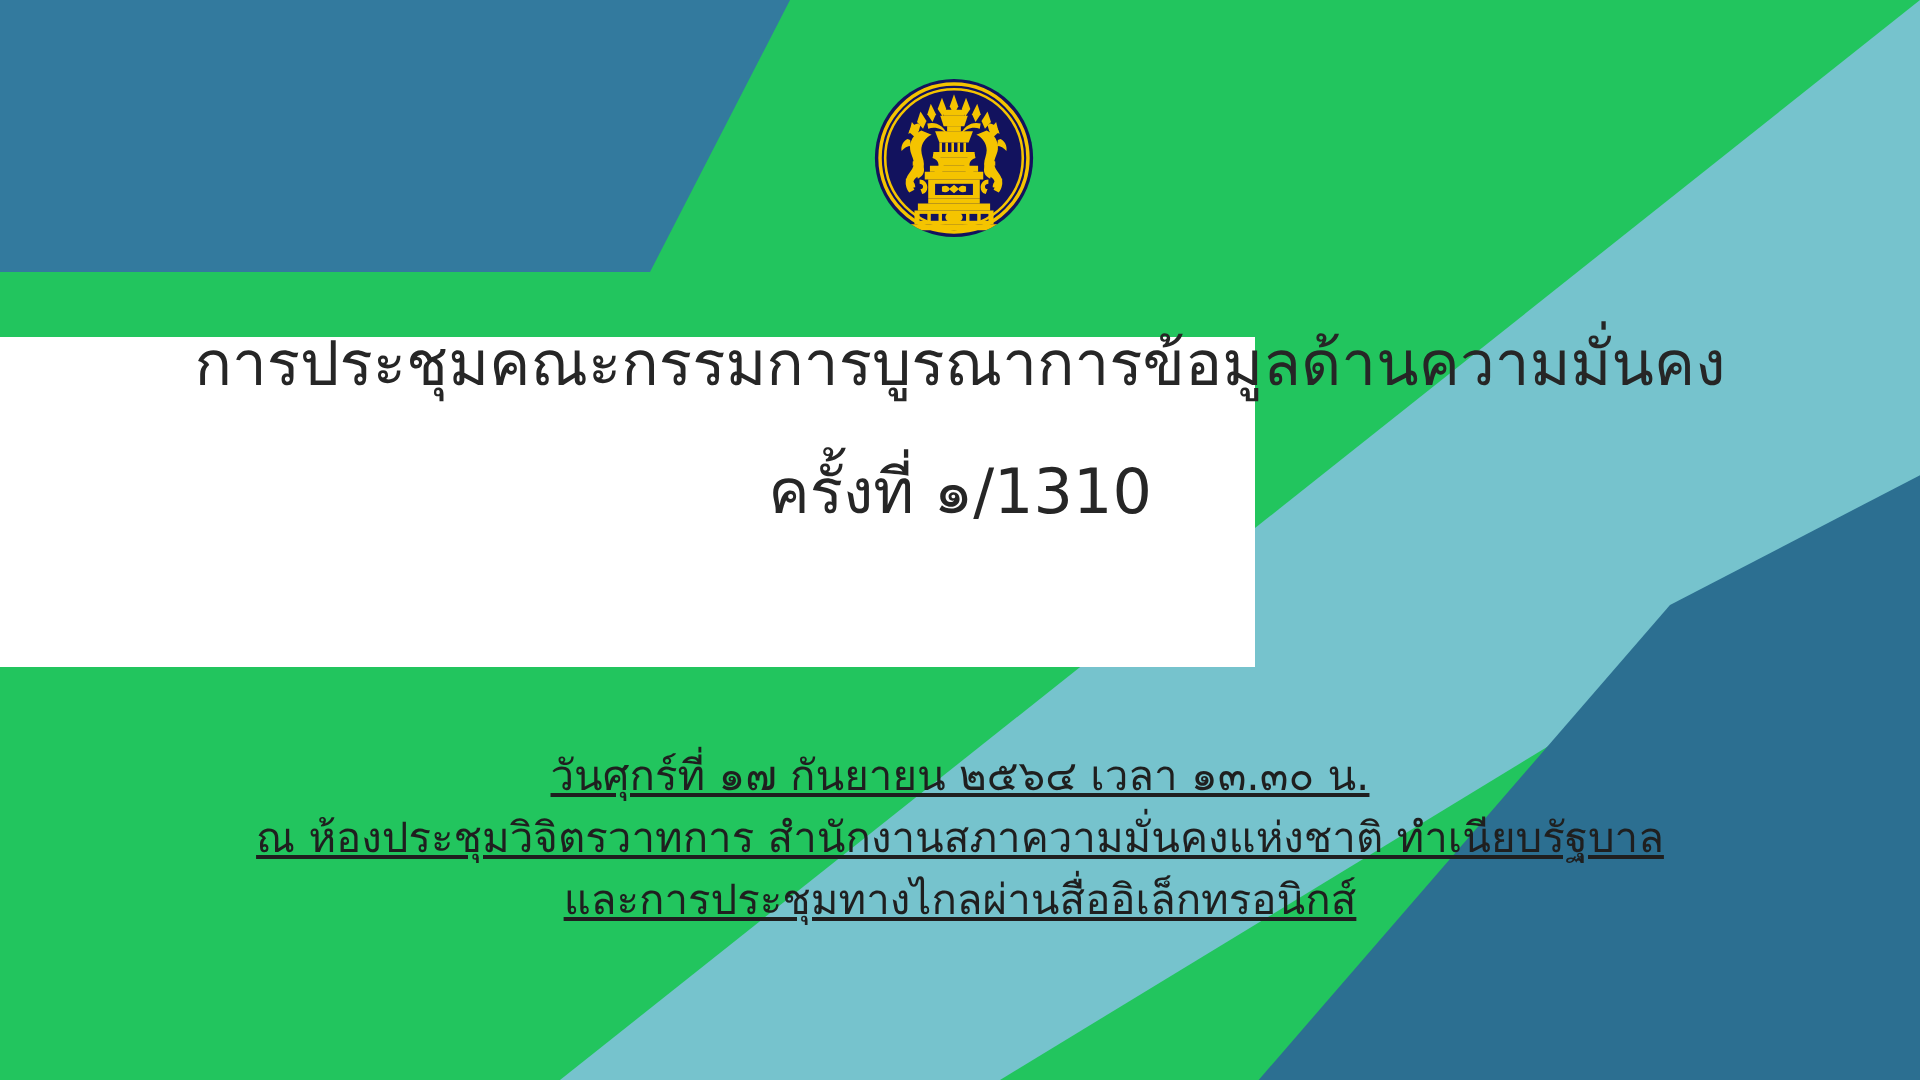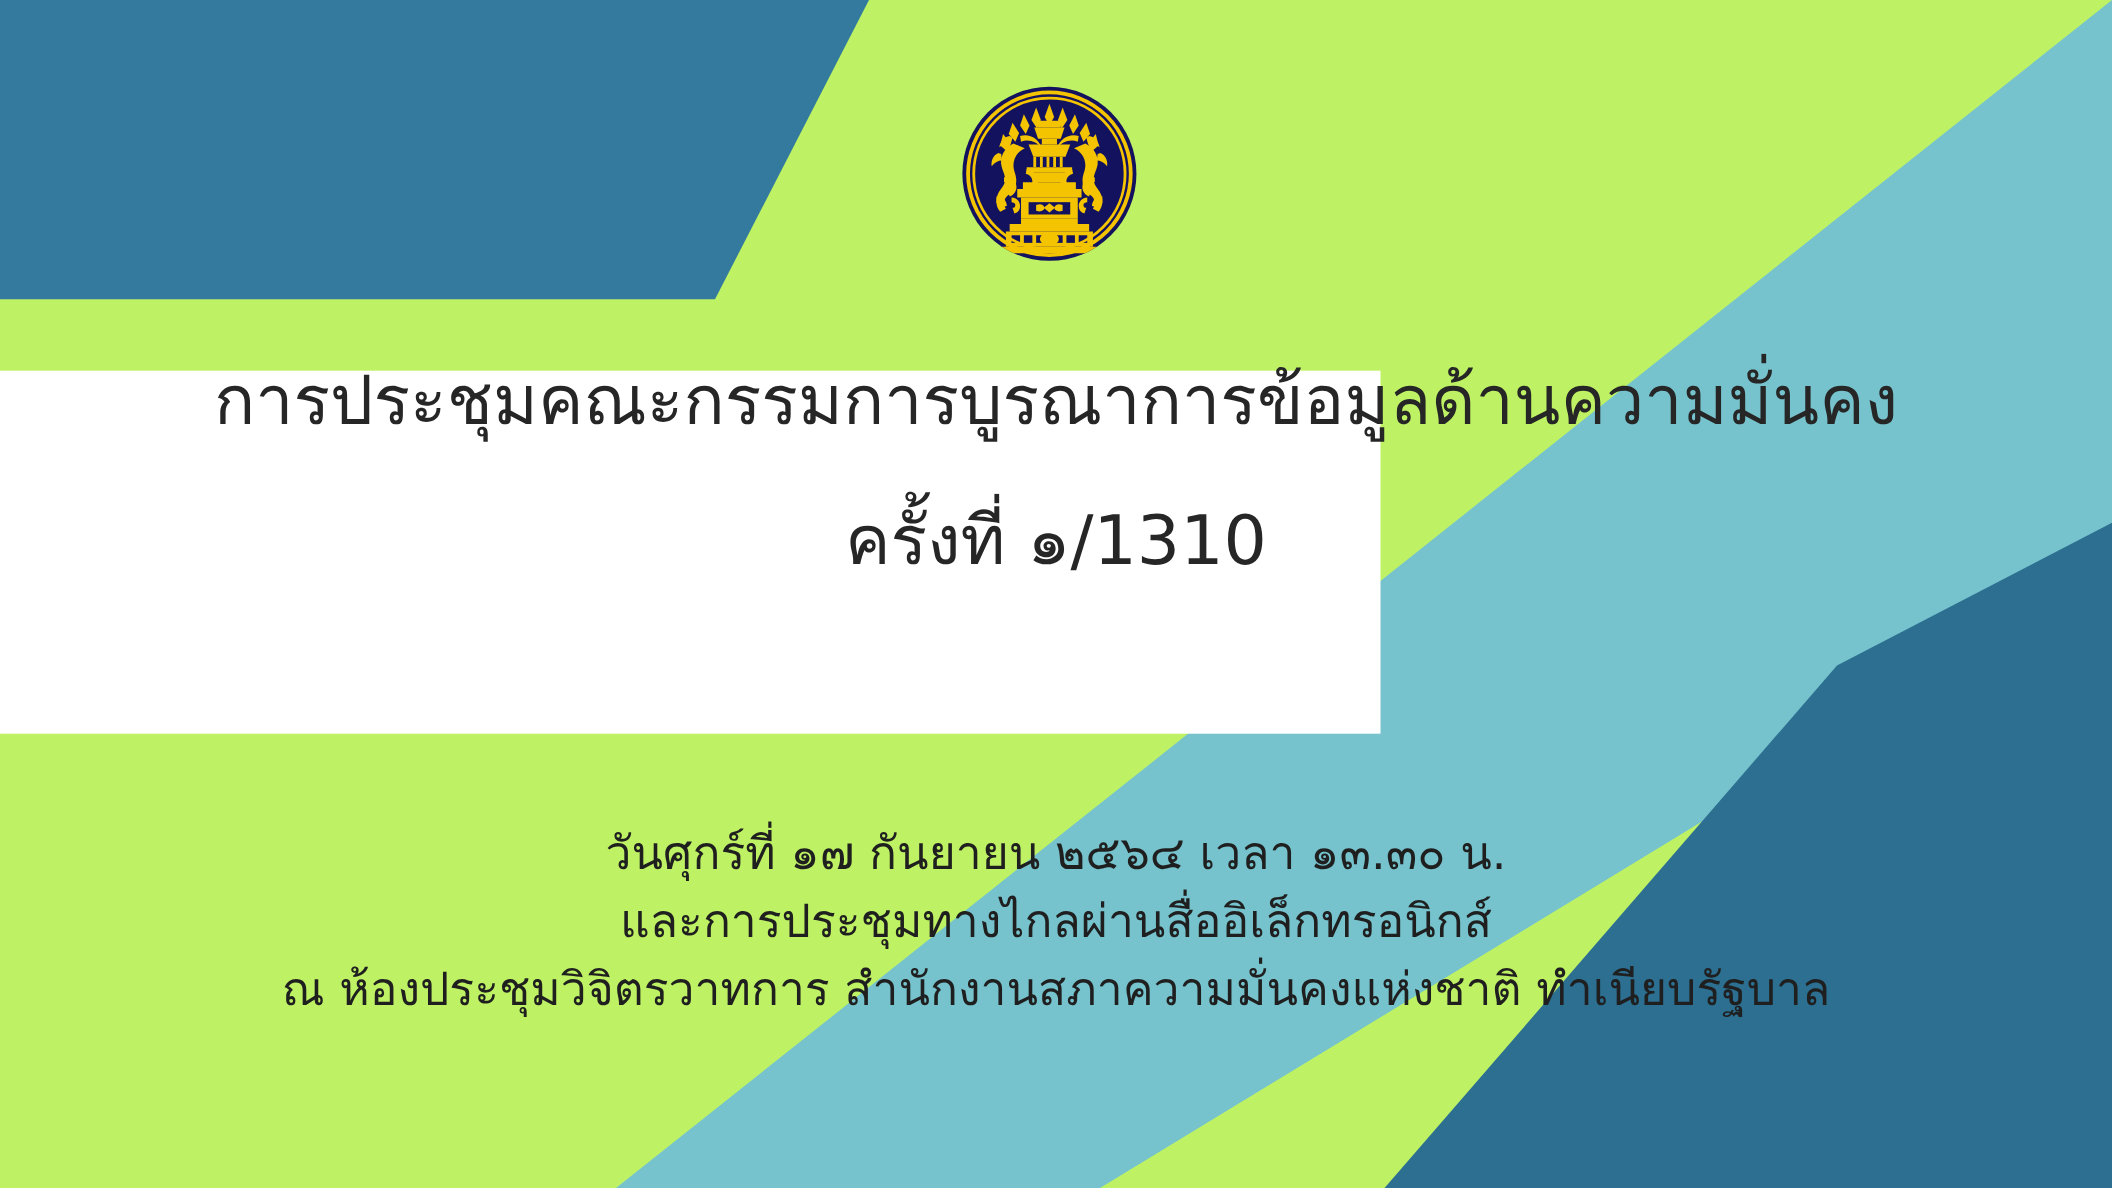--- a/index.html
+++ b/index.html
@@ -5,21 +5,21 @@
   html, body {
     margin: 0;
     padding: 0;
     background: #ffffff;
   }
   #slide {
     position: relative;
     width: 1920px;
     height: 1080px;
     overflow: hidden;
-    background: #bef264;
+    background: #22c55e;
     font-family: "DejaVu Sans", "Liberation Sans", sans-serif;
   }
 
   
   .shape {
     position: absolute;
     pointer-events: none;
   }
 
   
@@ -83,20 +83,21 @@
     width: 1920px;
     text-align: center;
     z-index: 5;
   }
   .sub-line {
     color: #1f1f1f;
     font-size: 42px;
     line-height: 62px;
     font-weight: 400;
     white-space: nowrap;
+    text-decoration: underline;
   }
 </style>
 </head>
 <body>
 
 <div id="slide">
 
   <div class="shape" id="band-teal">
     <svg width="1920" height="1080" viewBox="0 0 1920 1080" xmlns="http://www.w3.org/2000/svg">
       <polygon points="1920,0 1920,520 1000,1080 560,1080" fill="#76C3CD"></polygon>
@@ -211,17 +212,17 @@
     </svg>
   </div>
 
   <div id="title-block">
     <div class="title-line">การประชุมคณะกรรมการบูรณาการข้อมูลด้านความมั่นคง</div>
     <div class="title-line">ครั้งที่ ๑/1310</div>
   </div>
 
   <div id="subtitle-block">
     <div class="sub-line">วันศุกร์ที่ ๑๗ กันยายน ๒๕๖๔ เวลา ๑๓.๓๐ น.</div>
+    <div class="sub-line">ณ ห้องประชุมวิจิตรวาทการ สำนักงานสภาความมั่นคงแห่งชาติ ทำเนียบรัฐบาล</div>
     <div class="sub-line">และการประชุมทางไกลผ่านสื่ออิเล็กทรอนิกส์</div>
-    <div class="sub-line">ณ ห้องประชุมวิจิตรวาทการ สำนักงานสภาความมั่นคงแห่งชาติ ทำเนียบรัฐบาล</div>
   </div>
 
 </div>
 
 </body></html>

